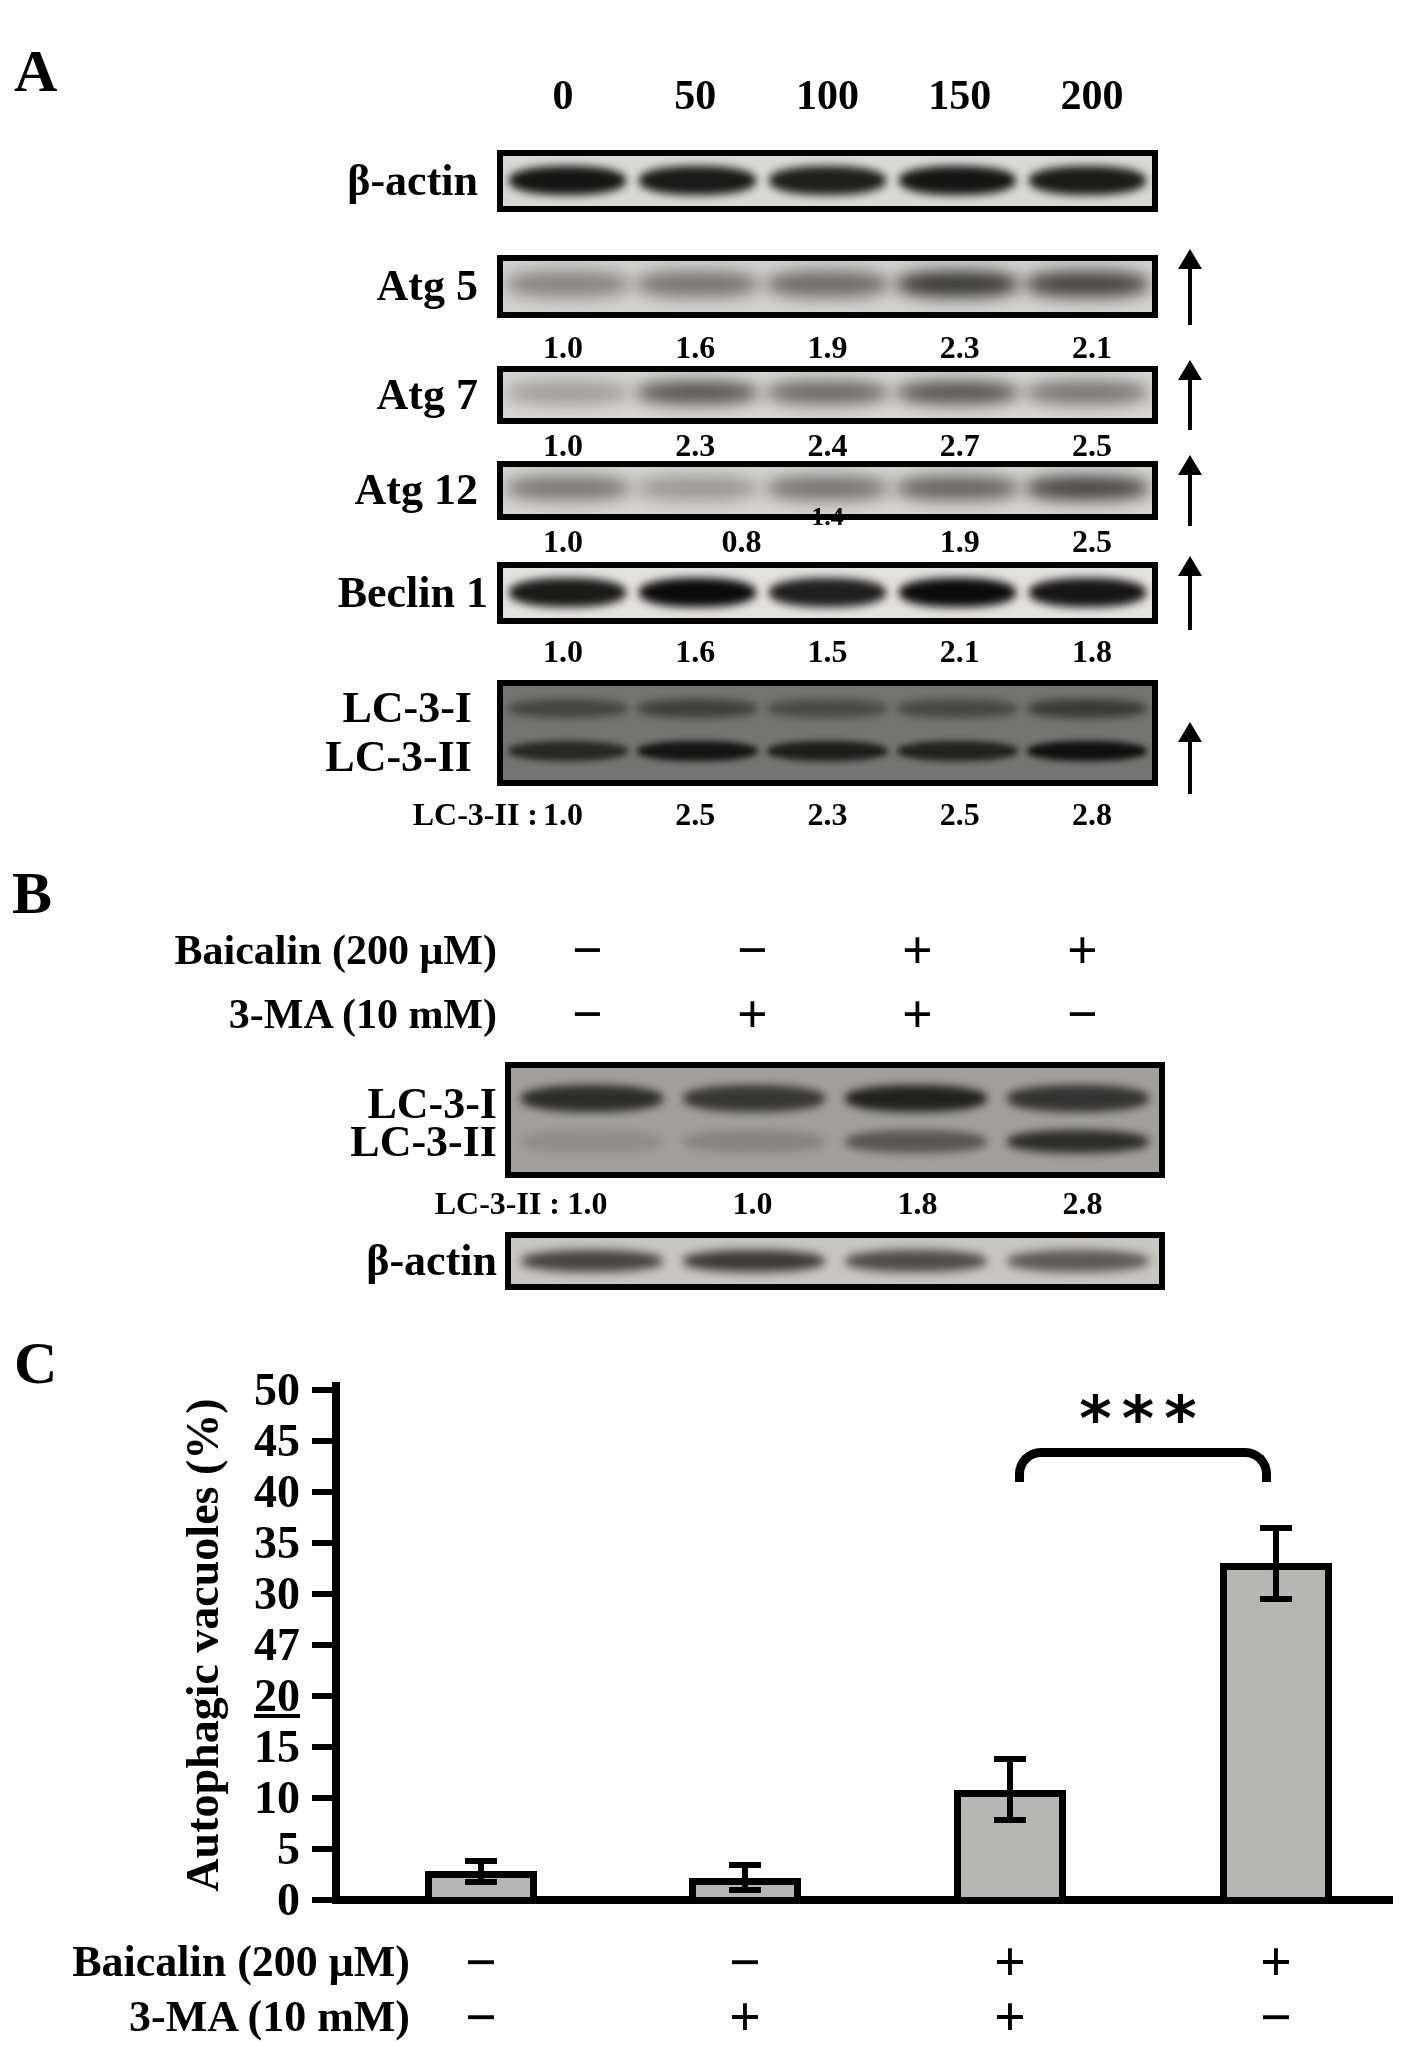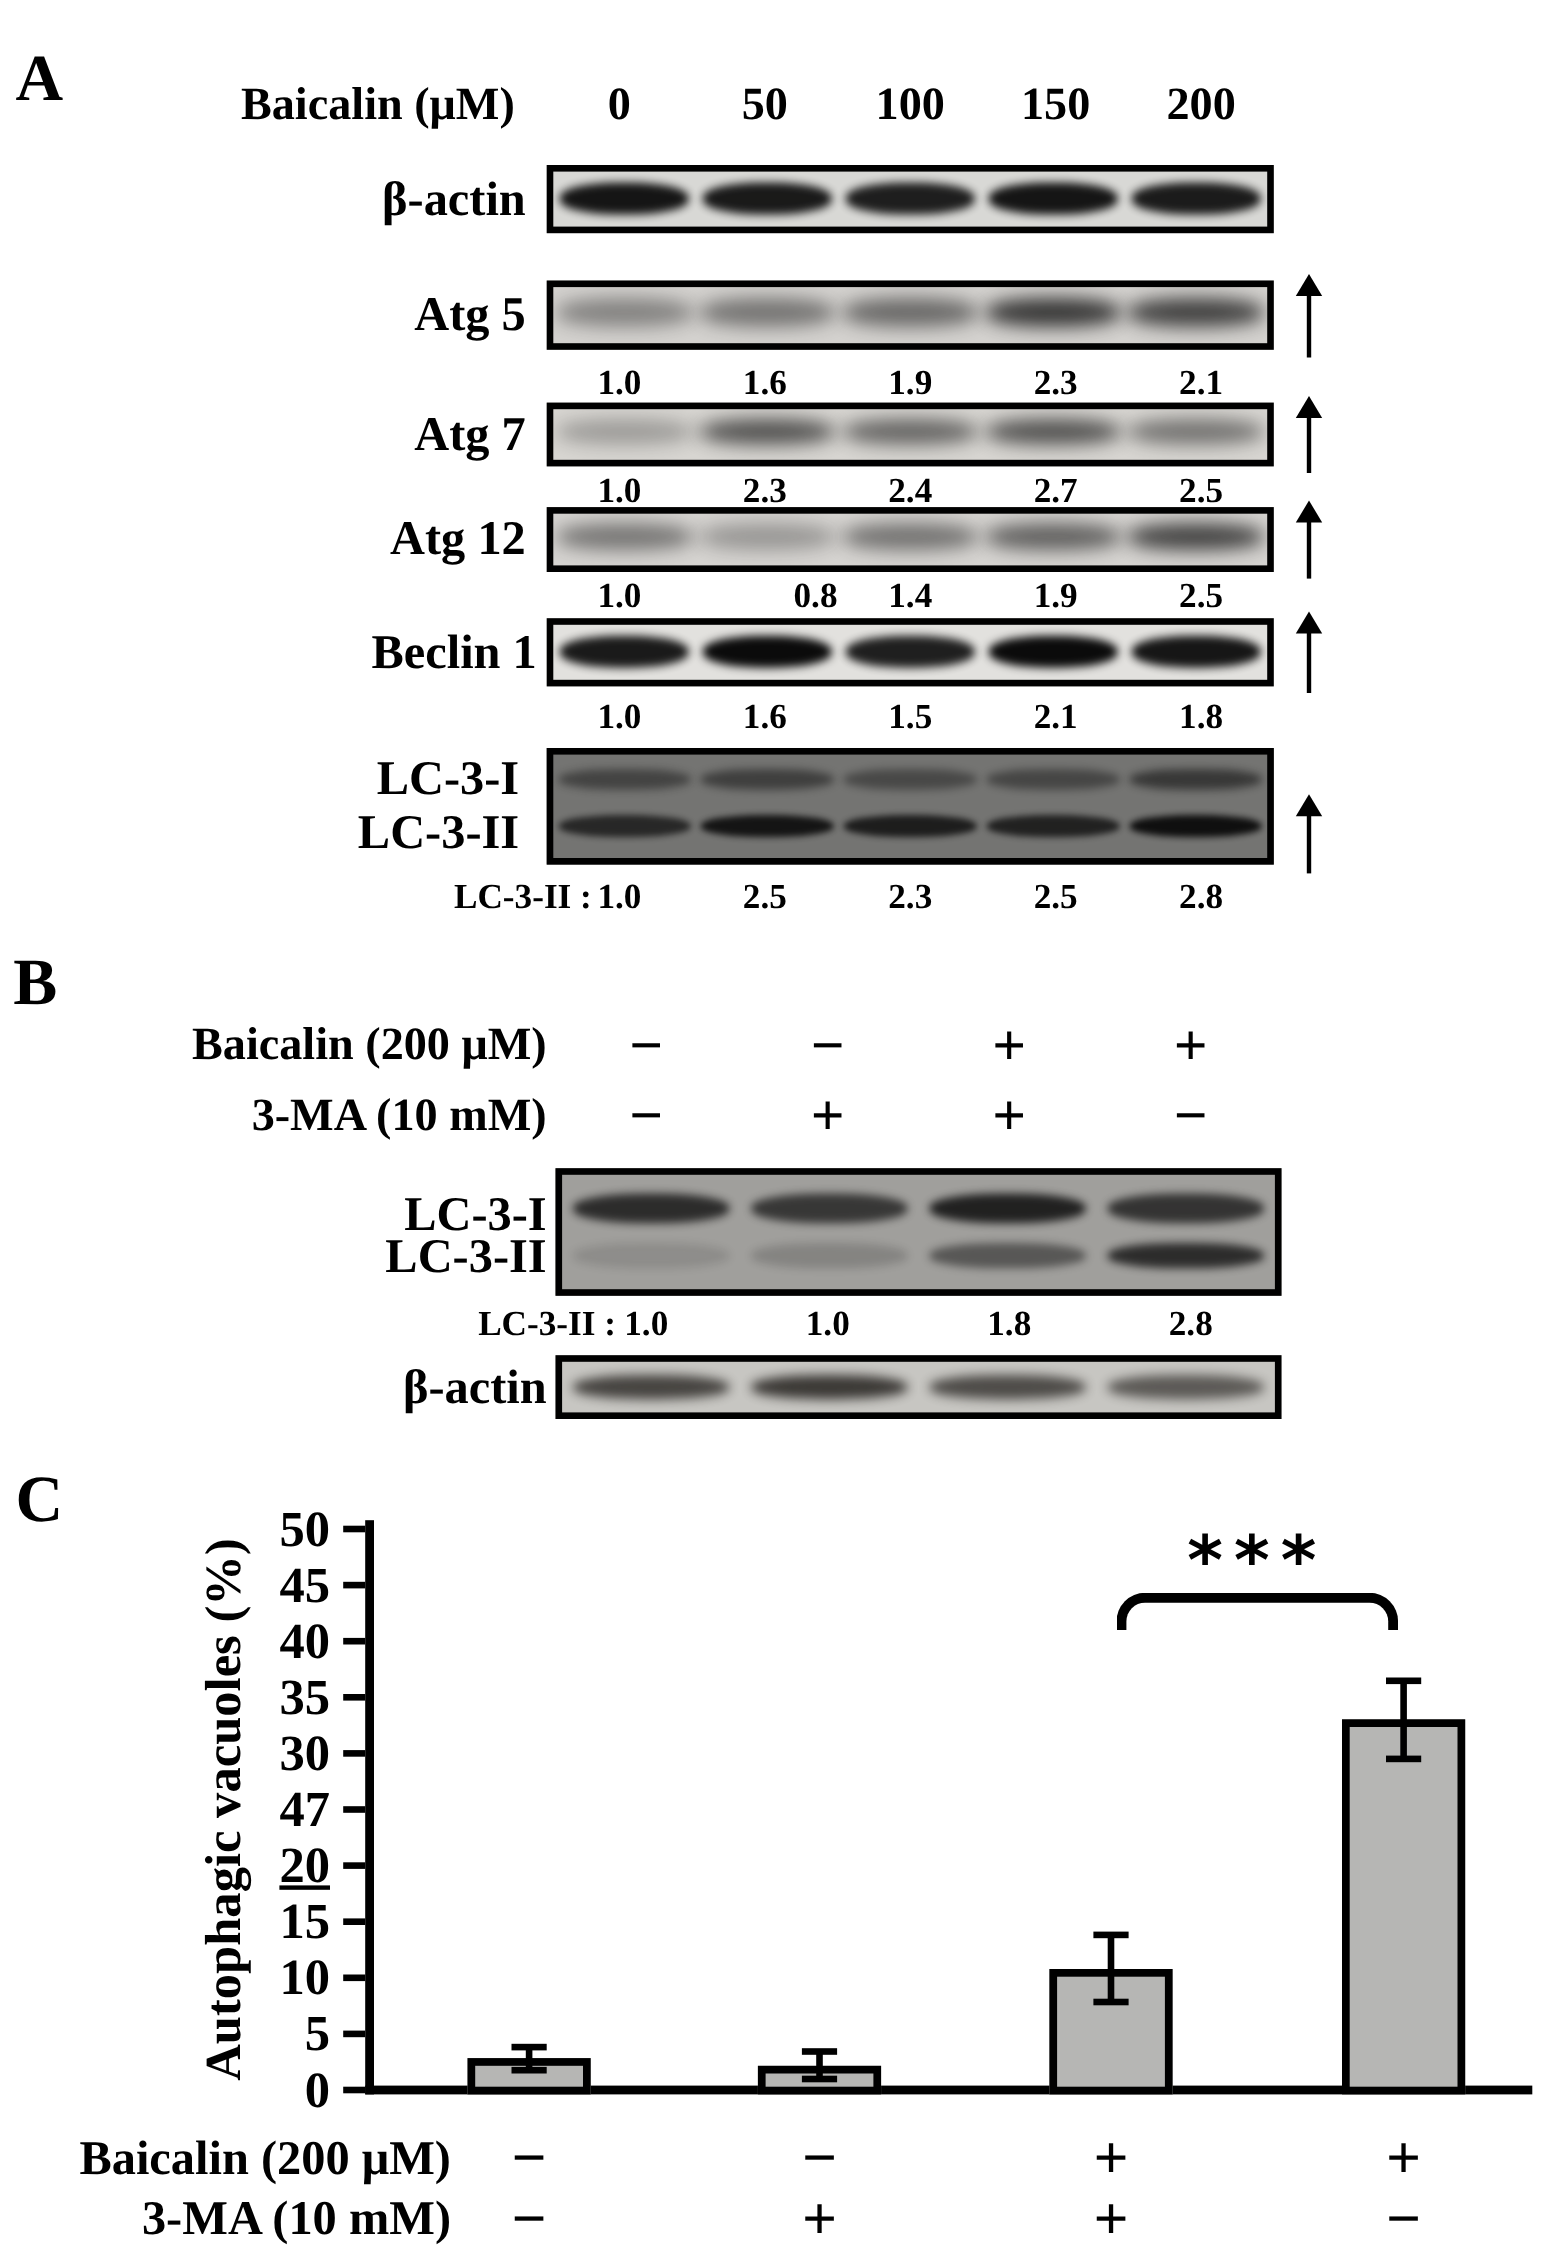--- a/index.html
+++ b/index.html
@@ -12,21 +12,20 @@
   .ab{position:absolute;}
   .right{text-align:right;}
   .ctr{text-align:center;}
   .plabel{font-size:60px;line-height:62px;}
 </style>
 </head>
 <body>
 
 <div id="fig">
   <div class="ab plabel" style="left:14px;top:40px">A</div>
-  <div class="ab right" style="left:0;top:70px;width:468px;font-size:42px;line-height:50px">Baicalin (μM)</div>
   <div id="panelA">
       <div class="ab ctr" style="left: 497px; top: 70px; width: 132.2px; font-size: 42px; line-height: 50px;">0</div>
       <div class="ab ctr" style="left: 629.2px; top: 70px; width: 132.2px; font-size: 42px; line-height: 50px;">50</div>
       <div class="ab ctr" style="left: 761.4px; top: 70px; width: 132.2px; font-size: 42px; line-height: 50px;">100</div>
       <div class="ab ctr" style="left: 893.6px; top: 70px; width: 132.2px; font-size: 42px; line-height: 50px;">150</div>
       <div class="ab ctr" style="left: 1025.8px; top: 70px; width: 132.2px; font-size: 42px; line-height: 50px;">200</div>
       <div class="ab" style="left: 497px; top: 150px; width: 661px; height: 62px; background: rgb(216, 216, 213); border: 6px solid rgb(0, 0, 0); box-sizing: border-box; overflow: hidden;">
         <div class="ab" style="left: 6.49px; top: 10px; width: 116.82px; height: 29px; background: rgb(11, 11, 11); border-radius: 45%; filter: blur(4px); opacity: 0.95;"></div>
         <div class="ab" style="left: 136.29px; top: 10px; width: 116.82px; height: 29px; background: rgb(11, 11, 11); border-radius: 45%; filter: blur(4px); opacity: 0.93;"></div>
         <div class="ab" style="left: 266.09px; top: 10px; width: 116.82px; height: 29px; background: rgb(11, 11, 11); border-radius: 45%; filter: blur(4px); opacity: 0.9;"></div>
@@ -71,21 +70,21 @@
       <div class="ab" style="left: 497px; top: 461px; width: 661px; height: 59px; background: rgb(213, 211, 208); border: 6px solid rgb(0, 0, 0); box-sizing: border-box; overflow: hidden;">
         <div class="ab" style="left: 3.245px; top: 9.4px; width: 123.31px; height: 23.5px; background: rgb(26, 26, 26); border-radius: 45%; filter: blur(8px); opacity: 0.5;"></div>
         <div class="ab" style="left: 133.045px; top: 9.4px; width: 123.31px; height: 23.5px; background: rgb(26, 26, 26); border-radius: 45%; filter: blur(8px); opacity: 0.32;"></div>
         <div class="ab" style="left: 262.845px; top: 9.4px; width: 123.31px; height: 23.5px; background: rgb(26, 26, 26); border-radius: 45%; filter: blur(8px); opacity: 0.52;"></div>
         <div class="ab" style="left: 392.645px; top: 9.4px; width: 123.31px; height: 23.5px; background: rgb(26, 26, 26); border-radius: 45%; filter: blur(8px); opacity: 0.62;"></div>
         <div class="ab" style="left: 522.445px; top: 9.4px; width: 123.31px; height: 23.5px; background: rgb(26, 26, 26); border-radius: 45%; filter: blur(8px); opacity: 0.78;"></div>
       </div>
       <div class="ab right" style="left: 0px; top: 465px; width: 478px; font-size: 44px; line-height: 50px;">Atg 12</div>
       <div class="ab ctr" style="left: 497px; top: 524px; width: 132.2px; font-size: 32px; line-height: 34px;">1.0</div>
       <div class="ab ctr" style="left: 629.2px; top: 524px; width: 132.2px; font-size: 32px; line-height: 34px; text-align: right;">0.8</div>
-      <div class="ab ctr" style="left: 761.4px; top: 524px; width: 132.2px; font-size: 32px; line-height: 34px;">1.4</div>
+      <div class="ab ctr" style="left: 761.4px; top: 500px; width: 132.2px; font-size: 26px; line-height: 34px;">1.4</div>
       <div class="ab ctr" style="left: 893.6px; top: 524px; width: 132.2px; font-size: 32px; line-height: 34px;">1.9</div>
       <div class="ab ctr" style="left: 1025.8px; top: 524px; width: 132.2px; font-size: 32px; line-height: 34px;">2.5</div>
       <div class="ab" style="left: 1177px; top: 455px; width: 26px; height: 71px;">
         <div class="ab" style="left: 1px; top: 0px; width: 0px; height: 0px; border-left: 12px solid transparent; border-right: 12px solid transparent; border-bottom: 20px solid rgb(0, 0, 0);"></div>
         <div class="ab" style="left: 11px; top: 16px; width: 4px; height: 55px; background: rgb(0, 0, 0);"></div>
       </div>
       <div class="ab" style="left: 497px; top: 562px; width: 661px; height: 62px; background: rgb(226, 225, 222); border: 6px solid rgb(0, 0, 0); box-sizing: border-box; overflow: hidden;">
         <div class="ab" style="left: 6.49px; top: 10px; width: 116.82px; height: 29px; background: rgb(11, 11, 11); border-radius: 45%; filter: blur(4px); opacity: 0.93;"></div>
         <div class="ab" style="left: 136.29px; top: 10px; width: 116.82px; height: 29px; background: rgb(11, 11, 11); border-radius: 45%; filter: blur(4px); opacity: 1;"></div>
         <div class="ab" style="left: 266.09px; top: 10px; width: 116.82px; height: 29px; background: rgb(11, 11, 11); border-radius: 45%; filter: blur(4px); opacity: 0.9;"></div>

